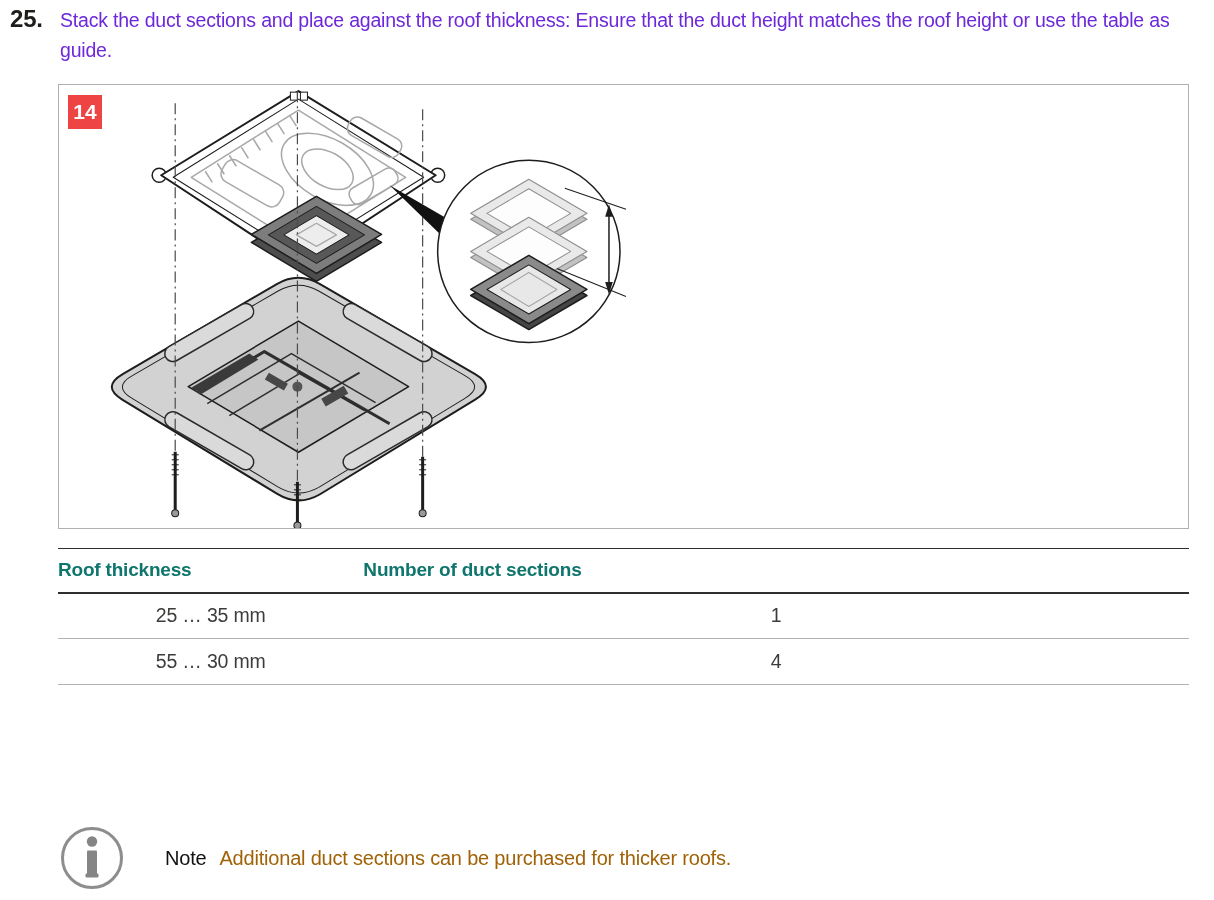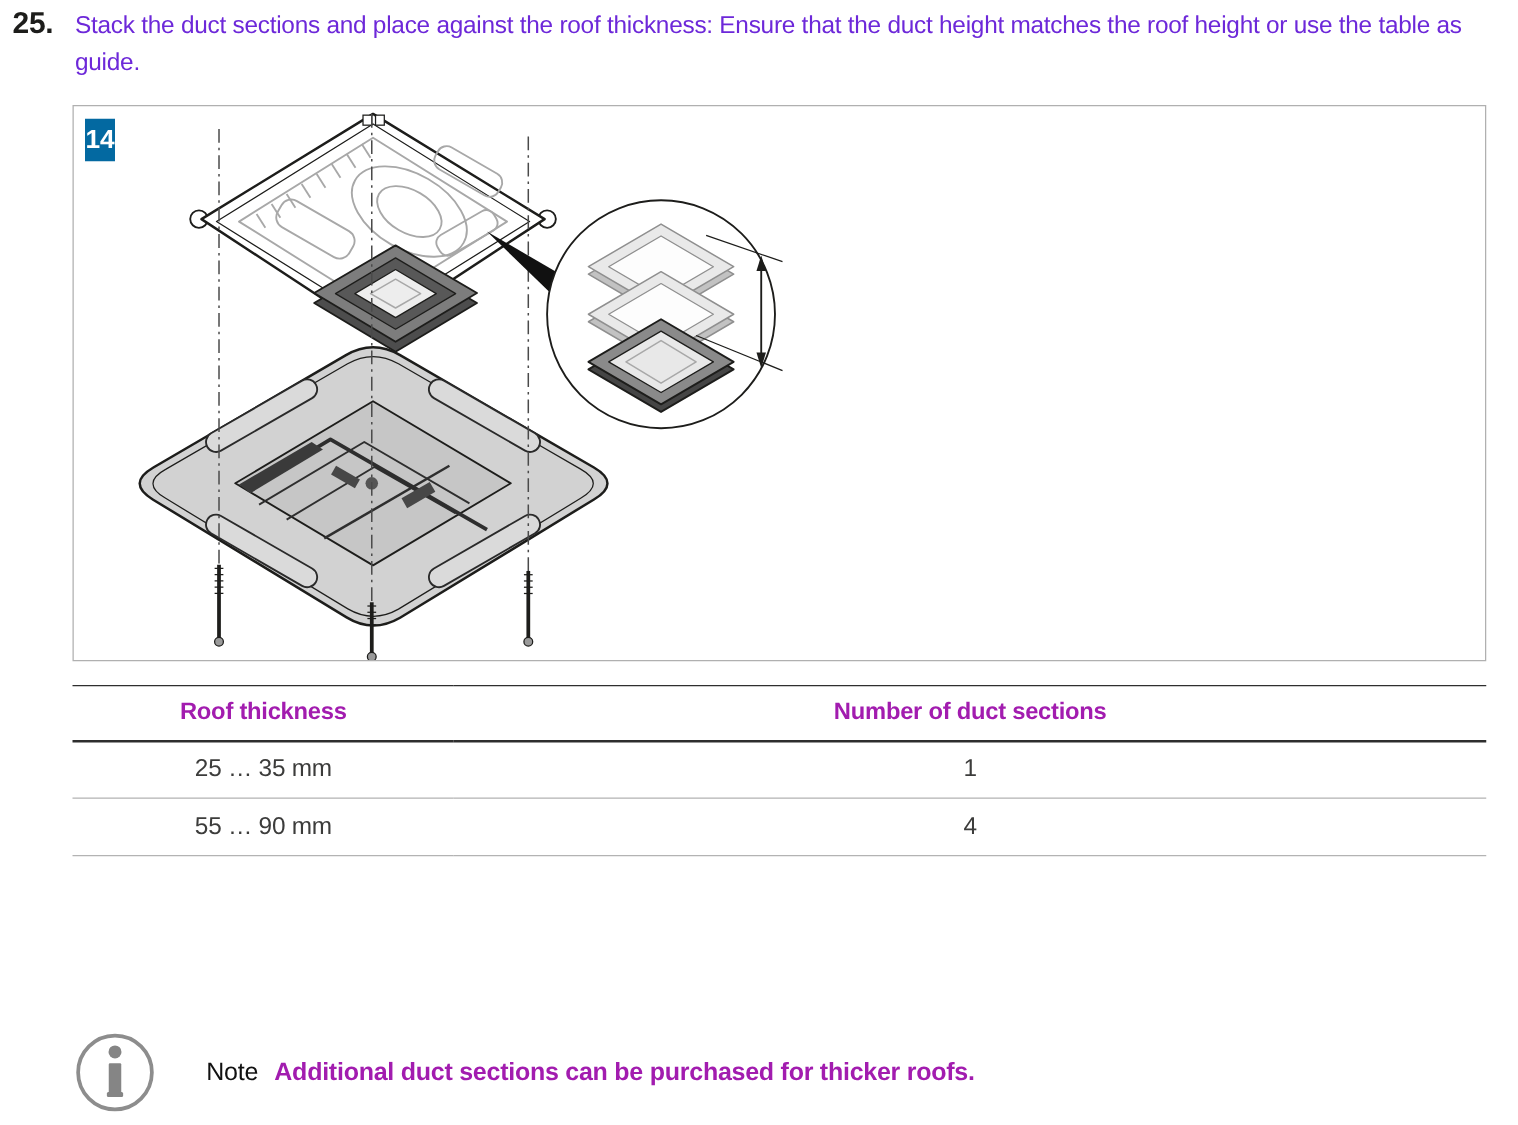--- a/index.html
+++ b/index.html
@@ -23,52 +23,52 @@
   }
 
   
   .figure-box {
     position: absolute; left: 58px; top: 84px;
     width: 1131px; height: 445px;
     border: 1.5px solid #b0b0b0; background: #ffffff;
   }
   .figure-badge {
     position: absolute; left: 9px; top: 10px; z-index: 2;
-    width: 24px; height: 34px; background: #0369a1;
+    width: 34px; height: 34px; background: #ef4444;
     color: #ffffff; font-size: 21px; font-weight: 700;
     display: flex; align-items: center; justify-content: center;
   }
   .figure-svg { position: absolute; left: 0; top: 0; width: 100%; height: 100%; }
 
   
   .duct-table-wrap { position: absolute; left: 58px; top: 548px; width: 1131px; }
   table.duct-table { width: 100%; border-collapse: collapse; }
   table.duct-table th {
     border-top: 1px solid #2e2e2e;
     border-bottom: 2px solid #2e2e2e;
     height: 44px; font-size: 19px; font-weight: 700;
-    color: #a21caf; text-align: center; letter-spacing: -0.2px;
+    color: #0f766e; text-align: left; letter-spacing: -0.2px;
   }
   table.duct-table td {
     height: 46px; border-bottom: 1px solid #b3b3b3;
     font-size: 19.5px; font-weight: 400; color: #3c3c3b;
     text-align: center; letter-spacing: -0.2px;
   }
   .col-thickness { width: 27%; }
   .col-sections  { width: 73%; }
 
   
   .note-row {
     position: absolute; left: 59px; top: 823px; width: 1120px; height: 70px;
     display: flex; align-items: center;
   }
   .note-icon { width: 66px; height: 66px; flex: 0 0 auto; }
   .note-textblock { margin-left: 40px; font-size: 20px; letter-spacing: -0.2px; }
   .note-label { font-weight: 400; color: #111111; margin-right: 13px; }
-  .note-body { font-weight: 700; color: #a21caf; }
+  .note-body { font-weight: 400; color: #a16207; }
 </style>
 </head>
 <body>
 
 <div>
 
   <div class="step-number">25.</div>
   <div class="step-text">Stack the duct sections and place against the roof thickness: Ensure that the duct height matches the roof height or use the table as guide.</div>
 
   <div class="figure-box">
@@ -210,21 +210,21 @@
           <th>Roof thickness</th>
           <th>Number of duct sections</th>
         </tr>
       </thead>
       <tbody>
         <tr>
           <td>25 … 35 mm</td>
           <td>1</td>
         </tr>
         <tr>
-          <td>55 … 90 mm</td>
+          <td>55 … 30 mm</td>
           <td>4</td>
         </tr>
       </tbody>
     </table>
   </div>
 
   <div class="note-row">
     <svg class="note-icon" viewBox="0 0 66 66" xmlns="http://www.w3.org/2000/svg">
       <circle cx="33" cy="33" r="29.5" fill="none" stroke="#8d8d8d" stroke-width="3"></circle>
       <circle cx="33" cy="16.5" r="5.2" fill="#858585"></circle>

